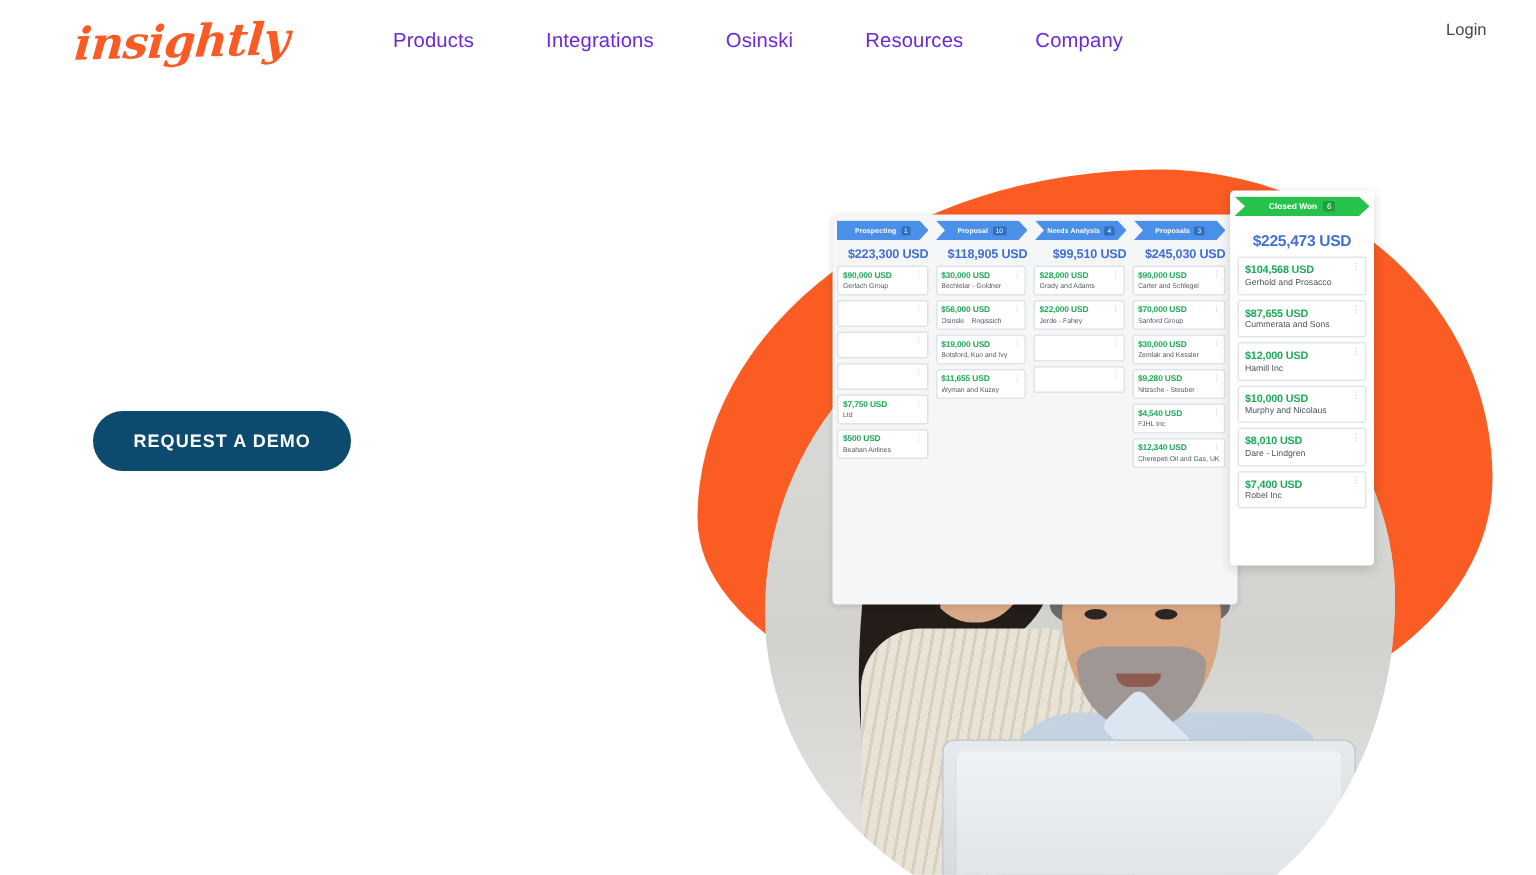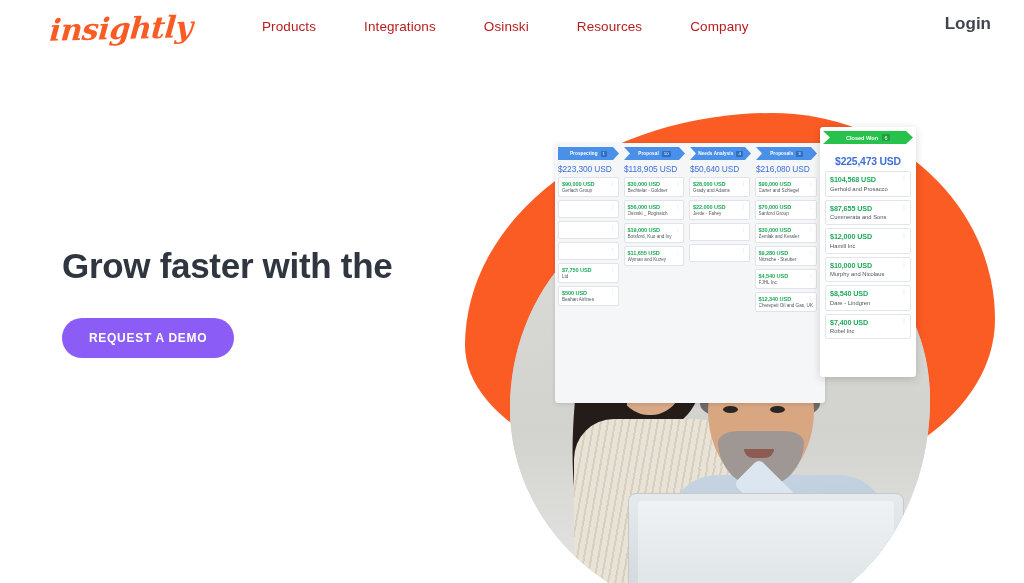--- a/index.html
+++ b/index.html
@@ -27,48 +27,48 @@
     font-size: 30px; letter-spacing: -0.5px;
     color: #F95B25;
     transform: skewX(-6deg) rotate(-1.5deg);
     user-select: none;
   }
   .nav-links {
     position: absolute; left: 262px; top: 19px;
     display: flex; align-items: center; gap: 48px;
   }
   .nav-link {
-    font-size: 13.5px; color: #b91c1c; letter-spacing: .1px;
+    font-size: 13.5px; color: #6d28d9; letter-spacing: .1px;
     cursor: pointer; white-space: nowrap;
   }
   .nav-right {
     position: absolute; right: 33px; top: 14px;
     display: flex; align-items: center; gap: 18px;
   }
-  .login-link { font-size: 17px; color: #41464e; cursor: pointer; font-weight: bold; }
+  .login-link { font-size: 11px; color: #41464e; cursor: pointer; }
   .cta-outline {
     border: 1.6px solid #F95B25;
     color: #F95B25;
     background: #fff;
     font-size: 11.5px; font-weight: 700; letter-spacing: .5px;
     padding: 9px 20px; border-radius: 40px;
     cursor: pointer; white-space: nowrap;
   }
 
   
   .hero-left { position: absolute; left: 62px; top: 244px; width: 420px; }
   .hero-title {
     font-size: 35px; line-height: 44px; font-weight: 700;
     color: #2f3640; letter-spacing: -0.3px;
   }
   .hero-title .l2 { display: block; }
   .demo-btn {
     margin-top: 30px;
     display: inline-block;
-    background: #8b5cf6; color: #ffffff; border: none;
+    background: #0c4a6e; color: #ffffff; border: none;
     font-size: 12px; font-weight: 700; letter-spacing: .7px;
     padding: 13px 27px; border-radius: 40px; cursor: pointer;
   }
 
   
   .art { position: absolute; left: 430px; top: 95px; width: 594px; height: 480px; }
 
   
   .blob-orange {
     position: absolute; left: 35px; top: 18px;
@@ -158,22 +158,22 @@
     background: #4a90e8;
     display:flex; align-items:center; justify-content:center; gap:3px;
     margin-right: 5px;
     clip-path: polygon(0 0, calc(100% - 6px) 0, 100% 50%, calc(100% - 6px) 100%, 0 100%, 6px 50%);
   }
   .stage:first-child { clip-path: polygon(0 0, calc(100% - 6px) 0, 100% 50%, calc(100% - 6px) 100%, 0 100%); }
   .stage-name { font-size:4.6px; color:#fff; font-weight:700; letter-spacing:.1px; white-space:nowrap; }
   .stage-cnt { font-size:4.4px; color:#fff; background:#2f6fc2; border-radius:1px; padding:0.5px 2px; }
 
   .total-row { display:flex; margin-top:4px; }
-  .total { flex:1; margin-right:5px; text-align:left;
-    font-size:8.4px; font-weight:400; color:#3f6fd8; letter-spacing:-.1px; white-space:nowrap;}
+  .total { flex:1; margin-right:5px; text-align:right;
+    font-size:8.4px; font-weight:700; color:#3f6fd8; letter-spacing:-.1px; white-space:nowrap;}
 
   .cards-row { display:flex; margin-top:3px; }
   .col { flex:1; margin-right:5px; display:flex; flex-direction:column; gap:3px; }
   .dcard {
     background:#fff; border:0.5px solid #e0e4e8; border-radius:2px;
     padding:2.5px 3px 3px 3px; position:relative; min-height:18px;
   }
   .dcard .amt { font-size:5.6px; font-weight:700; color:#1faa59; letter-spacing:-.1px; white-space:nowrap; }
   .dcard .org { font-size:4.6px; color:#51565e; margin-top:1.5px; white-space:nowrap; overflow:hidden; }
   .dots { position:absolute; right:2.5px; top:3px; color:#b8bec6; font-size:5px; line-height:4px; }
@@ -223,21 +223,20 @@
       <span class="nav-link">Company</span>
     </nav>
 
     <div class="nav-right">
       <span class="login-link">Login</span>
     </div>
   </div>
 
   <div class="hero-left">
     <h1 class="hero-title">
-      <span class="l1">Grow faster with the</span>
     </h1>
     <button class="demo-btn">REQUEST A DEMO</button>
   </div>
 
   <div class="art">
 
     <div class="blob-orange"></div>
 
     <div class="photo-mask">
       <div class="scene">
@@ -300,22 +299,22 @@
         </div>
         <div class="stage">
           <span class="stage-name">Proposals</span>
           <span class="stage-cnt">3</span>
         </div>
       </div>
 
       <div class="total-row">
         <div class="total">$223,300 USD</div>
         <div class="total">$118,905 USD</div>
-        <div class="total">$50,640 USD</div>
-        <div class="total">$216,080 USD</div>
+        <div class="total">$99,510 USD</div>
+        <div class="total">$245,030 USD</div>
       </div>
 
       <div class="cards-row">
 
         <div class="col">
           <div class="dcard">
             <span class="dots">⋮</span>
             <div class="amt">$90,000 USD</div>
             <div class="org">Gerlach Group</div>
           </div>
@@ -451,21 +450,21 @@
           <div class="amt">$12,000 USD</div>
           <div class="org">Hamill Inc</div>
         </div>
         <div class="wcard">
           <span class="dots">⋮</span>
           <div class="amt">$10,000 USD</div>
           <div class="org">Murphy and Nicolaus</div>
         </div>
         <div class="wcard">
           <span class="dots">⋮</span>
-          <div class="amt">$8,540 USD</div>
+          <div class="amt">$8,010 USD</div>
           <div class="org">Dare - Lindgren</div>
         </div>
         <div class="wcard">
           <span class="dots">⋮</span>
           <div class="amt">$7,400 USD</div>
           <div class="org">Robel Inc</div>
         </div>
       </div>
     </div>
 

